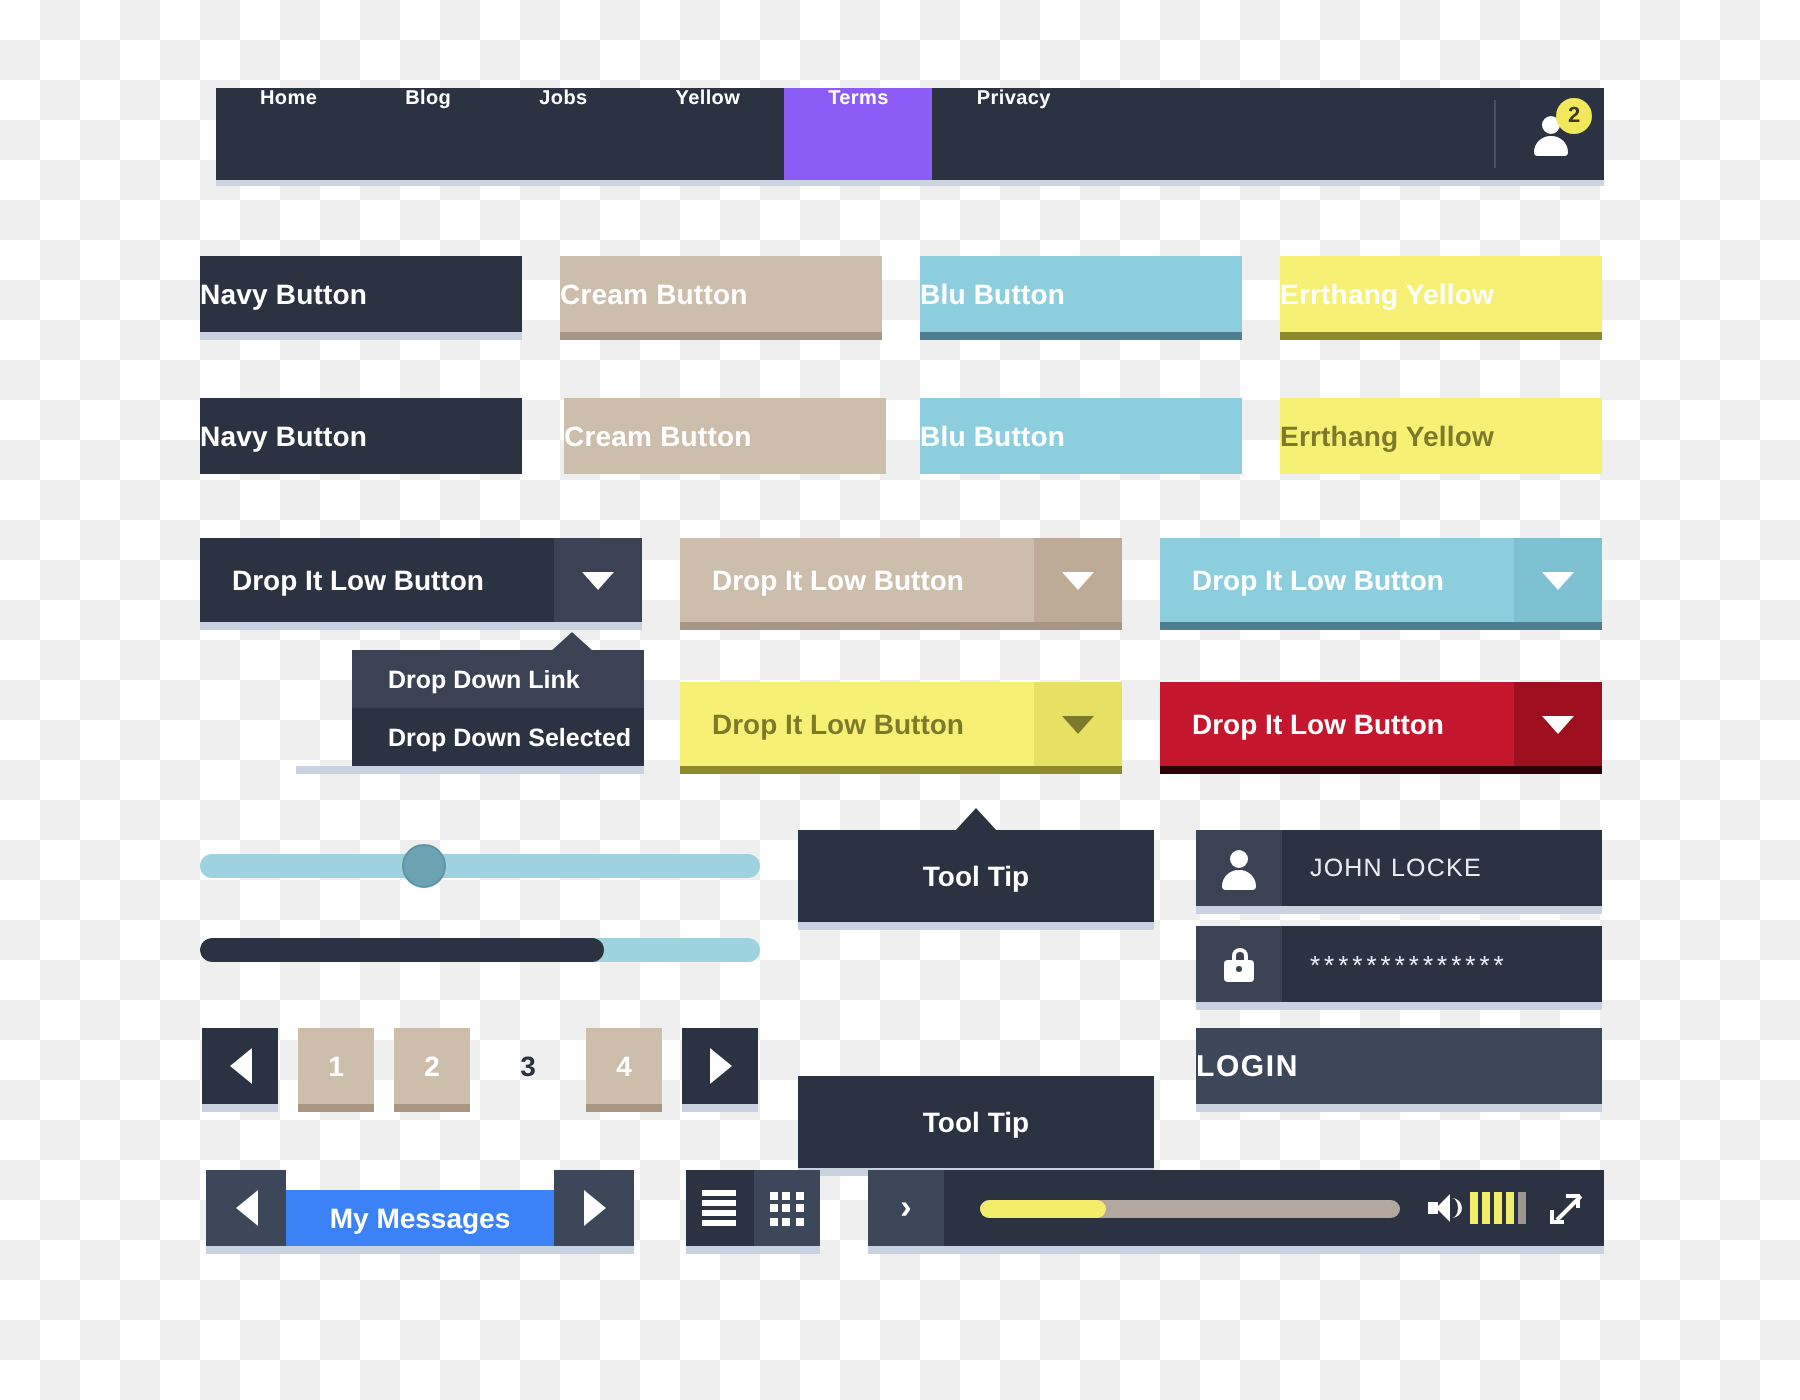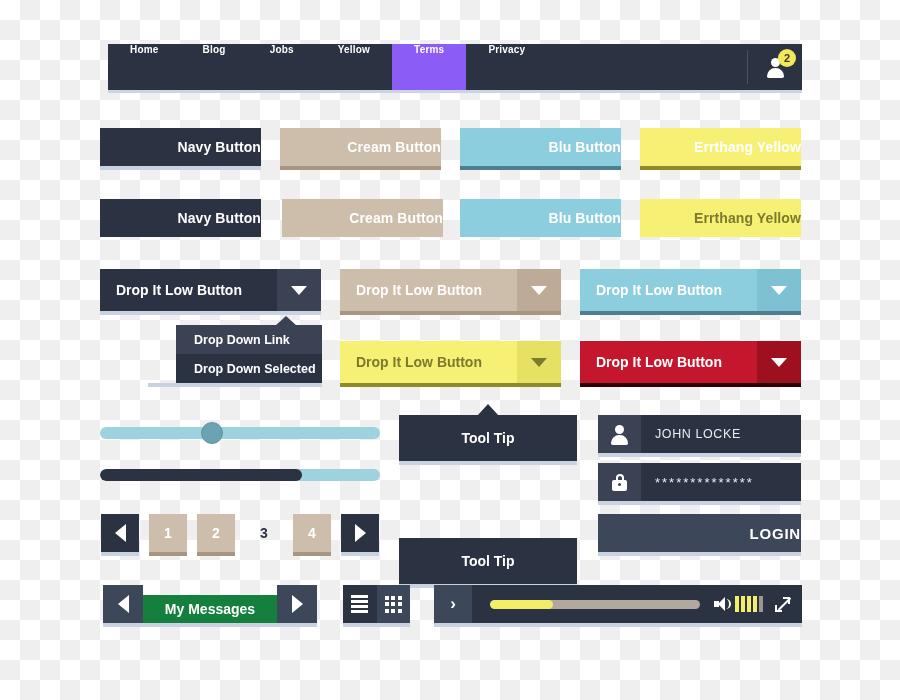--- a/index.html
+++ b/index.html
@@ -55,21 +55,21 @@
     position: absolute; top: 5px; right: 6px;
     width: 18px; height: 18px; border-radius: 50%;
     background: #f2e85c; color: #3c3b20;
     font-size: 11px; font-weight: bold;
     display: flex; align-items: center; justify-content: center;
     line-height: 1;
   }
 
   
   .btn {
-    display: flex; align-items: center; justify-content: flex-end;
+    display: flex; align-items: center; justify-content: flex-start;
     height: 38px; width: 161px;
     font-size: 14px; font-weight: bold; letter-spacing: .1px;
     white-space: nowrap;
   }
   .btn.navy   { background: #2b3241; color: #ffffff; }
   .btn.cream  { background: #cdbdab; color: #ffffff; }
   .btn.blu    { background: #8dcede; color: #ffffff; }
   .btn.yellow { background: #f6f075; color: #ffffff; }
   .btn.yellow.dark-text { color: #7d7a2c; }
   .btn.shadow-navy   { box-shadow: 0 4px 0 0 #c9d2e1; }
@@ -187,21 +187,21 @@
   .lock-glyph .body {
     position: absolute; left: 0; top: 6px;
     width: 15px; height: 11px; background: #fff; border-radius: 2px;
   }
   .lock-glyph .keyhole {
     position: absolute; left: 6px; top: 9px;
     width: 3px; height: 3px; border-radius: 50%; background: #3a4253;
   }
   .login-btn {
     width: 203px; height: 38px; background: #3c4759;
-    display: flex; align-items: center; justify-content: flex-end;
+    display: flex; align-items: center; justify-content: flex-start;
     color: #ffffff; font-size: 15px; font-weight: bold; letter-spacing: .8px;
     box-shadow: 0 4px 0 0 #c9d2e1;
   }
 
   
   .pager { display: flex; align-items: flex-start; gap: 10px; }
   .pg {
     width: 38px; height: 38px;
     display: flex; align-items: center; justify-content: center;
     font-size: 14px; font-weight: bold;
@@ -220,21 +220,21 @@
     border-left: 11px solid #ffffff;
   }
 
   
   .msgbar { display: flex; height: 38px; width: 214px; box-shadow: 0 4px 0 0 #c9d2e1; }
   .msg-arrow {
     width: 40px; background: #3c4759;
     display: flex; align-items: center; justify-content: center;
   }
   .msg-title {
-    flex: 1 1 auto; background: #15803d;
+    flex: 1 1 auto; background: #3b82f6;
     display: flex; align-items: center; justify-content: center;
     color: #ffffff; font-size: 14px; font-weight: bold; white-space: nowrap; margin-top: 10px;
   }
   .viewtoggle { display: flex; height: 38px; width: 67px; box-shadow: 0 4px 0 0 #c9d2e1; }
   .vt-btn {
     flex: 1 1 50%; display: flex; align-items: center; justify-content: center;
   }
   .vt-btn.list { background: #2b3241; }
   .vt-btn.grid { background: #3c4759; }
   .ico-list { width: 17px; display: flex; flex-direction: column; gap: 2.5px; }

